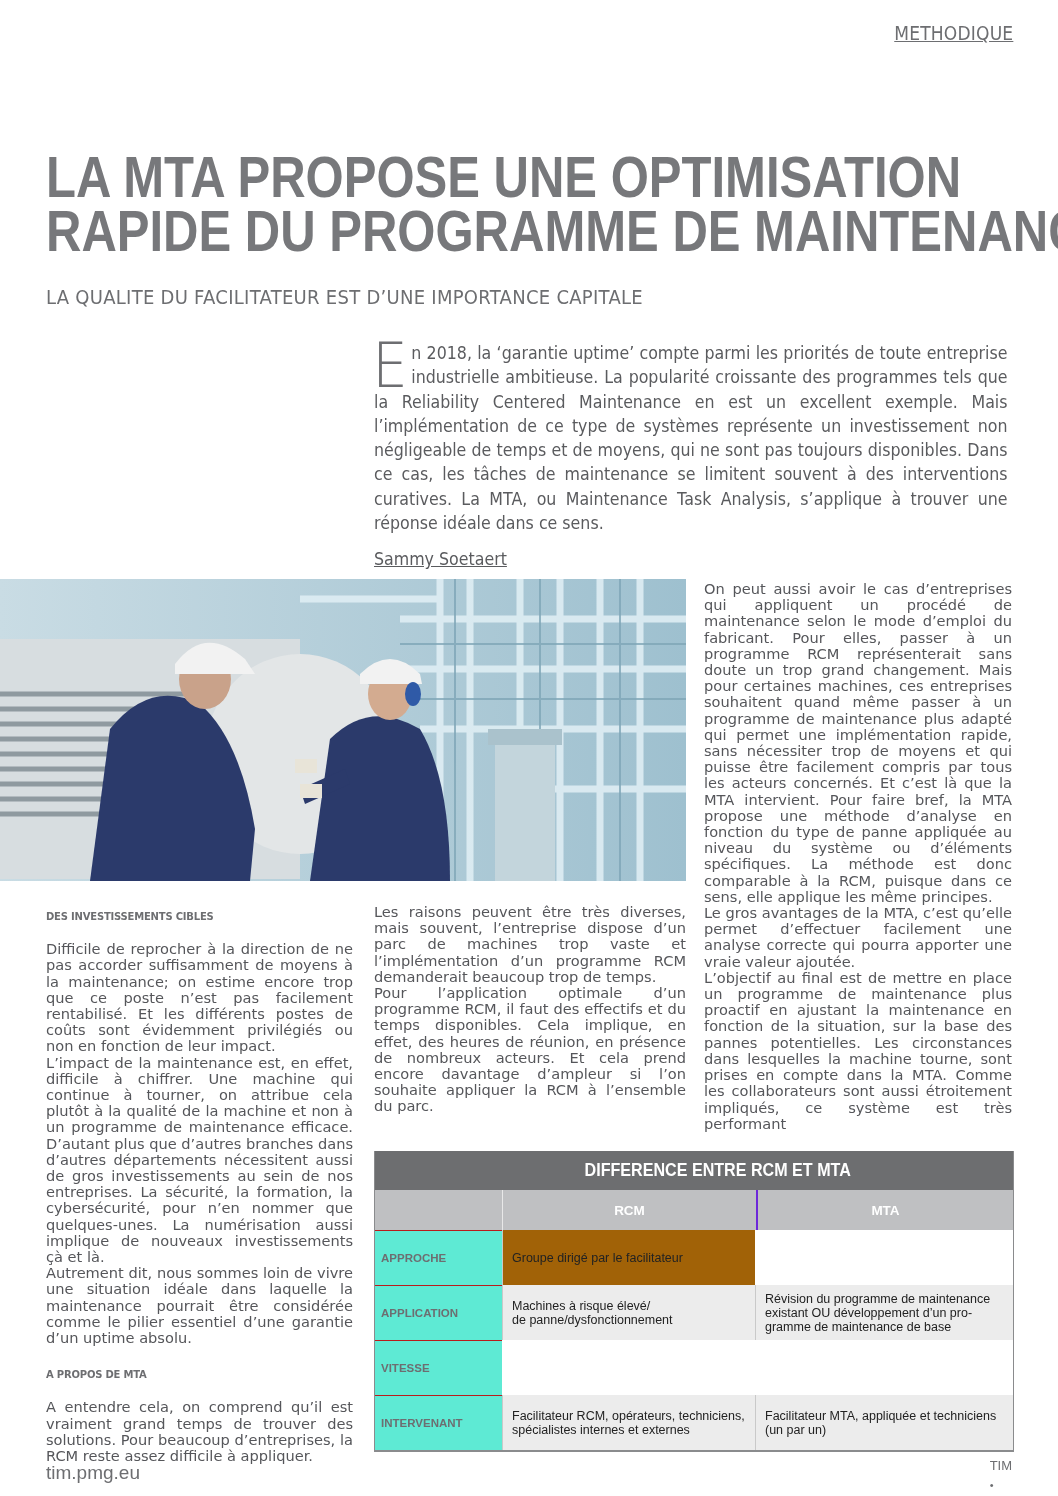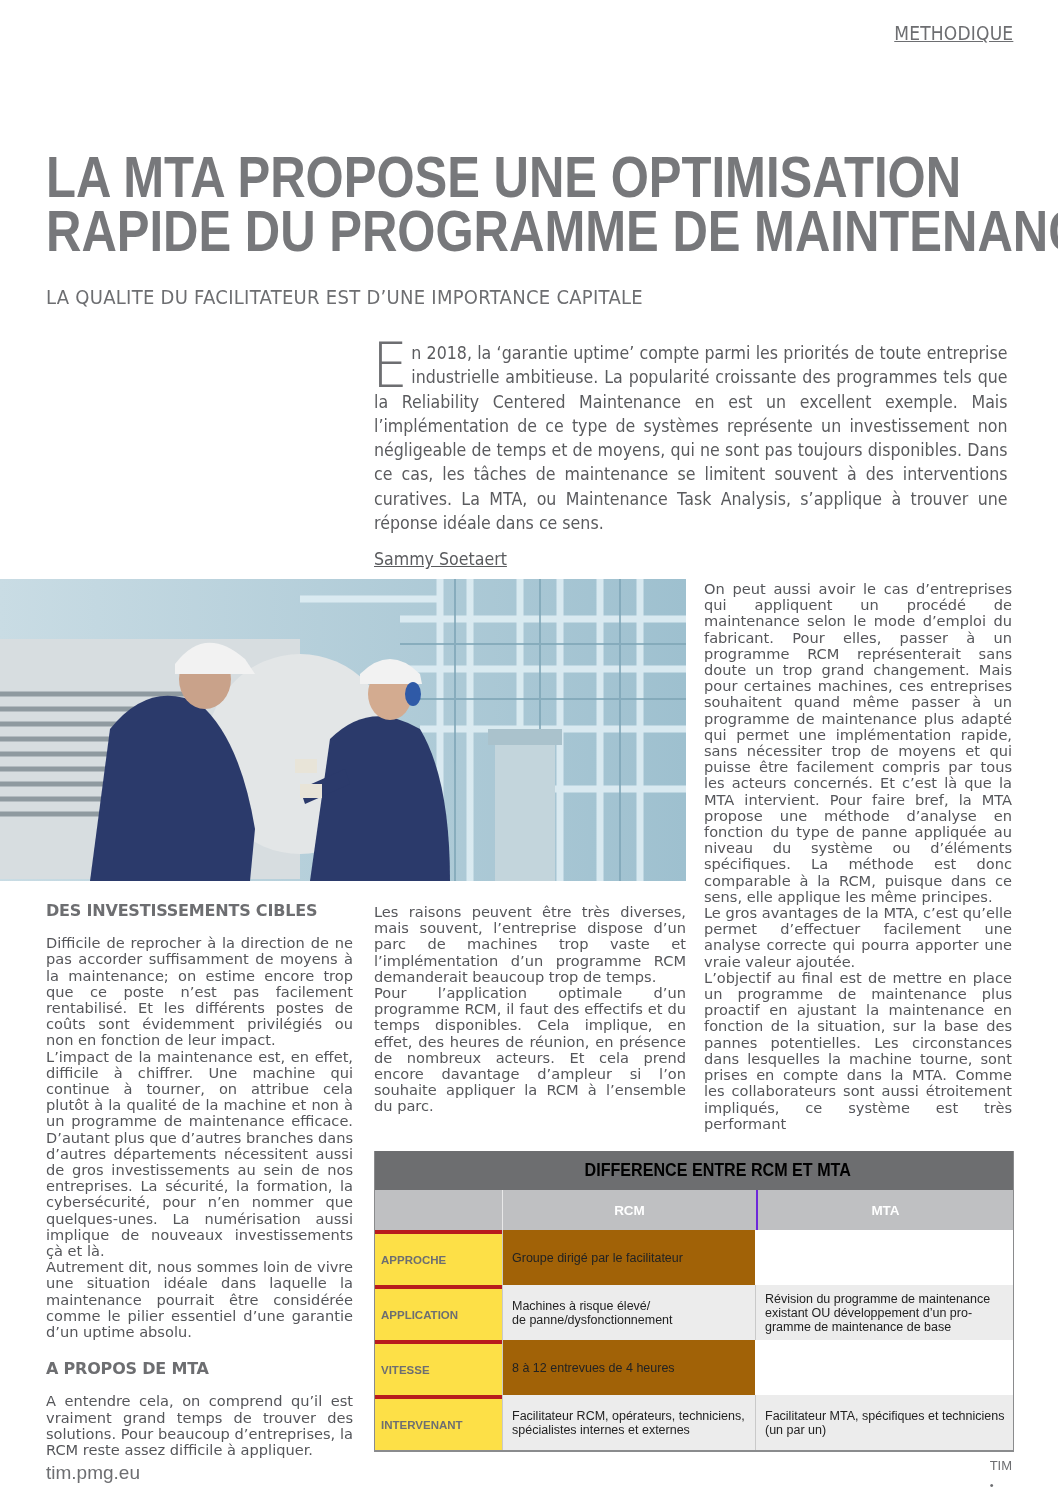--- a/index.html
+++ b/index.html
@@ -17,36 +17,36 @@
   .lead p{margin:0;text-align:justify;text-align-last:left;}
   .dropcap{float:left;font-size:62px;line-height:46px;margin:2px 4px -4px -2px;color:#6d6e71;
        font-family:"DejaVu Sans",sans-serif;font-weight:300;}
   .author{display:inline-block;margin-top:12px;text-decoration:underline;color:#5a5b5e;}
   .photo{left:0;top:579px;width:686px;height:302px;overflow:hidden;background:#b9d0db;}
   .col{font-size:14.6px;line-height:16.2px;color:#55565a;}
   .col p{margin:0;text-align:justify;}
   .col1{left:46px;top:903px;width:307px;}
   .col2{left:374px;top:904px;width:312px;}
   .col3{left:704px;top:581px;width:308px;}
-  .h3{font-weight:bold;font-size:16px;color:#6d6e71;margin:0 0 16px 0;letter-spacing:-0.2px;}
+  .h3{font-weight:bold;font-size:10px;color:#6d6e71;margin:6px 0 16px 0;letter-spacing:-0.2px;}
   .h3.second{margin-top:21px;}
   
   .tbl{left:374px;top:1151px;width:638px;border-right:1px solid #8a8b8d;border-bottom:2px solid #8a8b8d;border-left:1px solid #8a8b8d;
        font-family:"Liberation Sans",sans-serif;}
-  .tbl-title{height:39px;background:#6d6e70;color:#000000;font-weight:bold;font-size:17.5px;
+  .tbl-title{height:39px;background:#6d6e70;color:#ffffff;font-weight:bold;font-size:17.5px;
        display:flex;align-items:center;justify-content:center;transform-origin:center;padding-left:48px;}
   .tbl-title span{display:inline-block;transform:scaleX(0.92);}
   .tbl-head{display:flex;height:40px;background:#bfc0c2;}
   .tbl-head div{display:flex;align-items:center;justify-content:center;color:#fff;font-weight:bold;font-size:13.5px;}
   .c0{width:127px;flex:none;}
   .c1{width:253px;flex:none;border-left:1px solid #e8e8e8;}
   .c2{flex:1;border-left:2px solid #6d28d9;}
   .tbl-row{display:flex;height:55px;}
-  .tbl-row .c0{background:#fde047;color:#6d6e71;font-weight:bold;font-size:11.5px;display:flex;align-items:center;padding-left:6px;box-sizing:border-box;
-       border-top:4px solid #b91c1c;}
+  .tbl-row .c0{background:#5eead4;color:#6d6e71;font-weight:bold;font-size:11.5px;display:flex;align-items:center;padding-left:6px;box-sizing:border-box;
+       border-top:1px solid #b91c1c;}
   .tbl-row .c1,.tbl-row .c2{display:flex;align-items:center;padding-left:9px;box-sizing:border-box;font-size:12.5px;line-height:14px;color:#222;border-left:1px solid #c9c9c9;}
   .tbl-row.alt .c1,.tbl-row.alt .c2{background:#ececec;}
   .tbl-row.white .c1,.tbl-row.white .c2{background:#a16207;}
   .cell-text{white-space:pre-line;}
   .footer-left{left:46px;top:1462px;font-size:19px;color:#6d6e71;font-family:"Liberation Sans",sans-serif;}
   .footer-right{right:45px;top:1458px;color:#6d6e71;font-family:"Liberation Sans",sans-serif;display:flex;align-items:baseline;gap:6px;flex-direction:column;}
   .footer-right .mag{font-size:13px;}
   .footer-right .dot{font-size:11px;}
   .footer-right .page{font-size:21px;margin-left:6px;}
 </style>
@@ -170,32 +170,29 @@
 de panne/dysfonctionnement</span>
       </div>
     <div class="c2">
         <span class="cell-text">Révision du programme de maintenance
 existant OU développement d’un pro-
 gramme de maintenance de base</span>
       </div>
   </div>
   <div class="tbl-row white">
     <div class="c0">VITESSE</div>
-    <div class="c1">
-        <span class="cell-text">8 à 12 entrevues de 4 heures</span>
-      </div>
   </div>
   <div class="tbl-row alt">
     <div class="c0">INTERVENANT</div>
     <div class="c1">
         <span class="cell-text">Facilitateur RCM, opérateurs, techniciens,
 spécialistes internes et externes</span>
       </div>
     <div class="c2">
-        <span class="cell-text">Facilitateur MTA, spécifiques et techniciens
+        <span class="cell-text">Facilitateur MTA, appliquée et techniciens
 (un par un)</span>
       </div>
   </div>
 </div>
 
 <div class="abs footer-left">tim.pmg.eu</div>
 <div class="abs footer-right">
   <span class="mag">TIM</span>
   <span class="dot">•</span>
   <span class="mag">1805</span>

